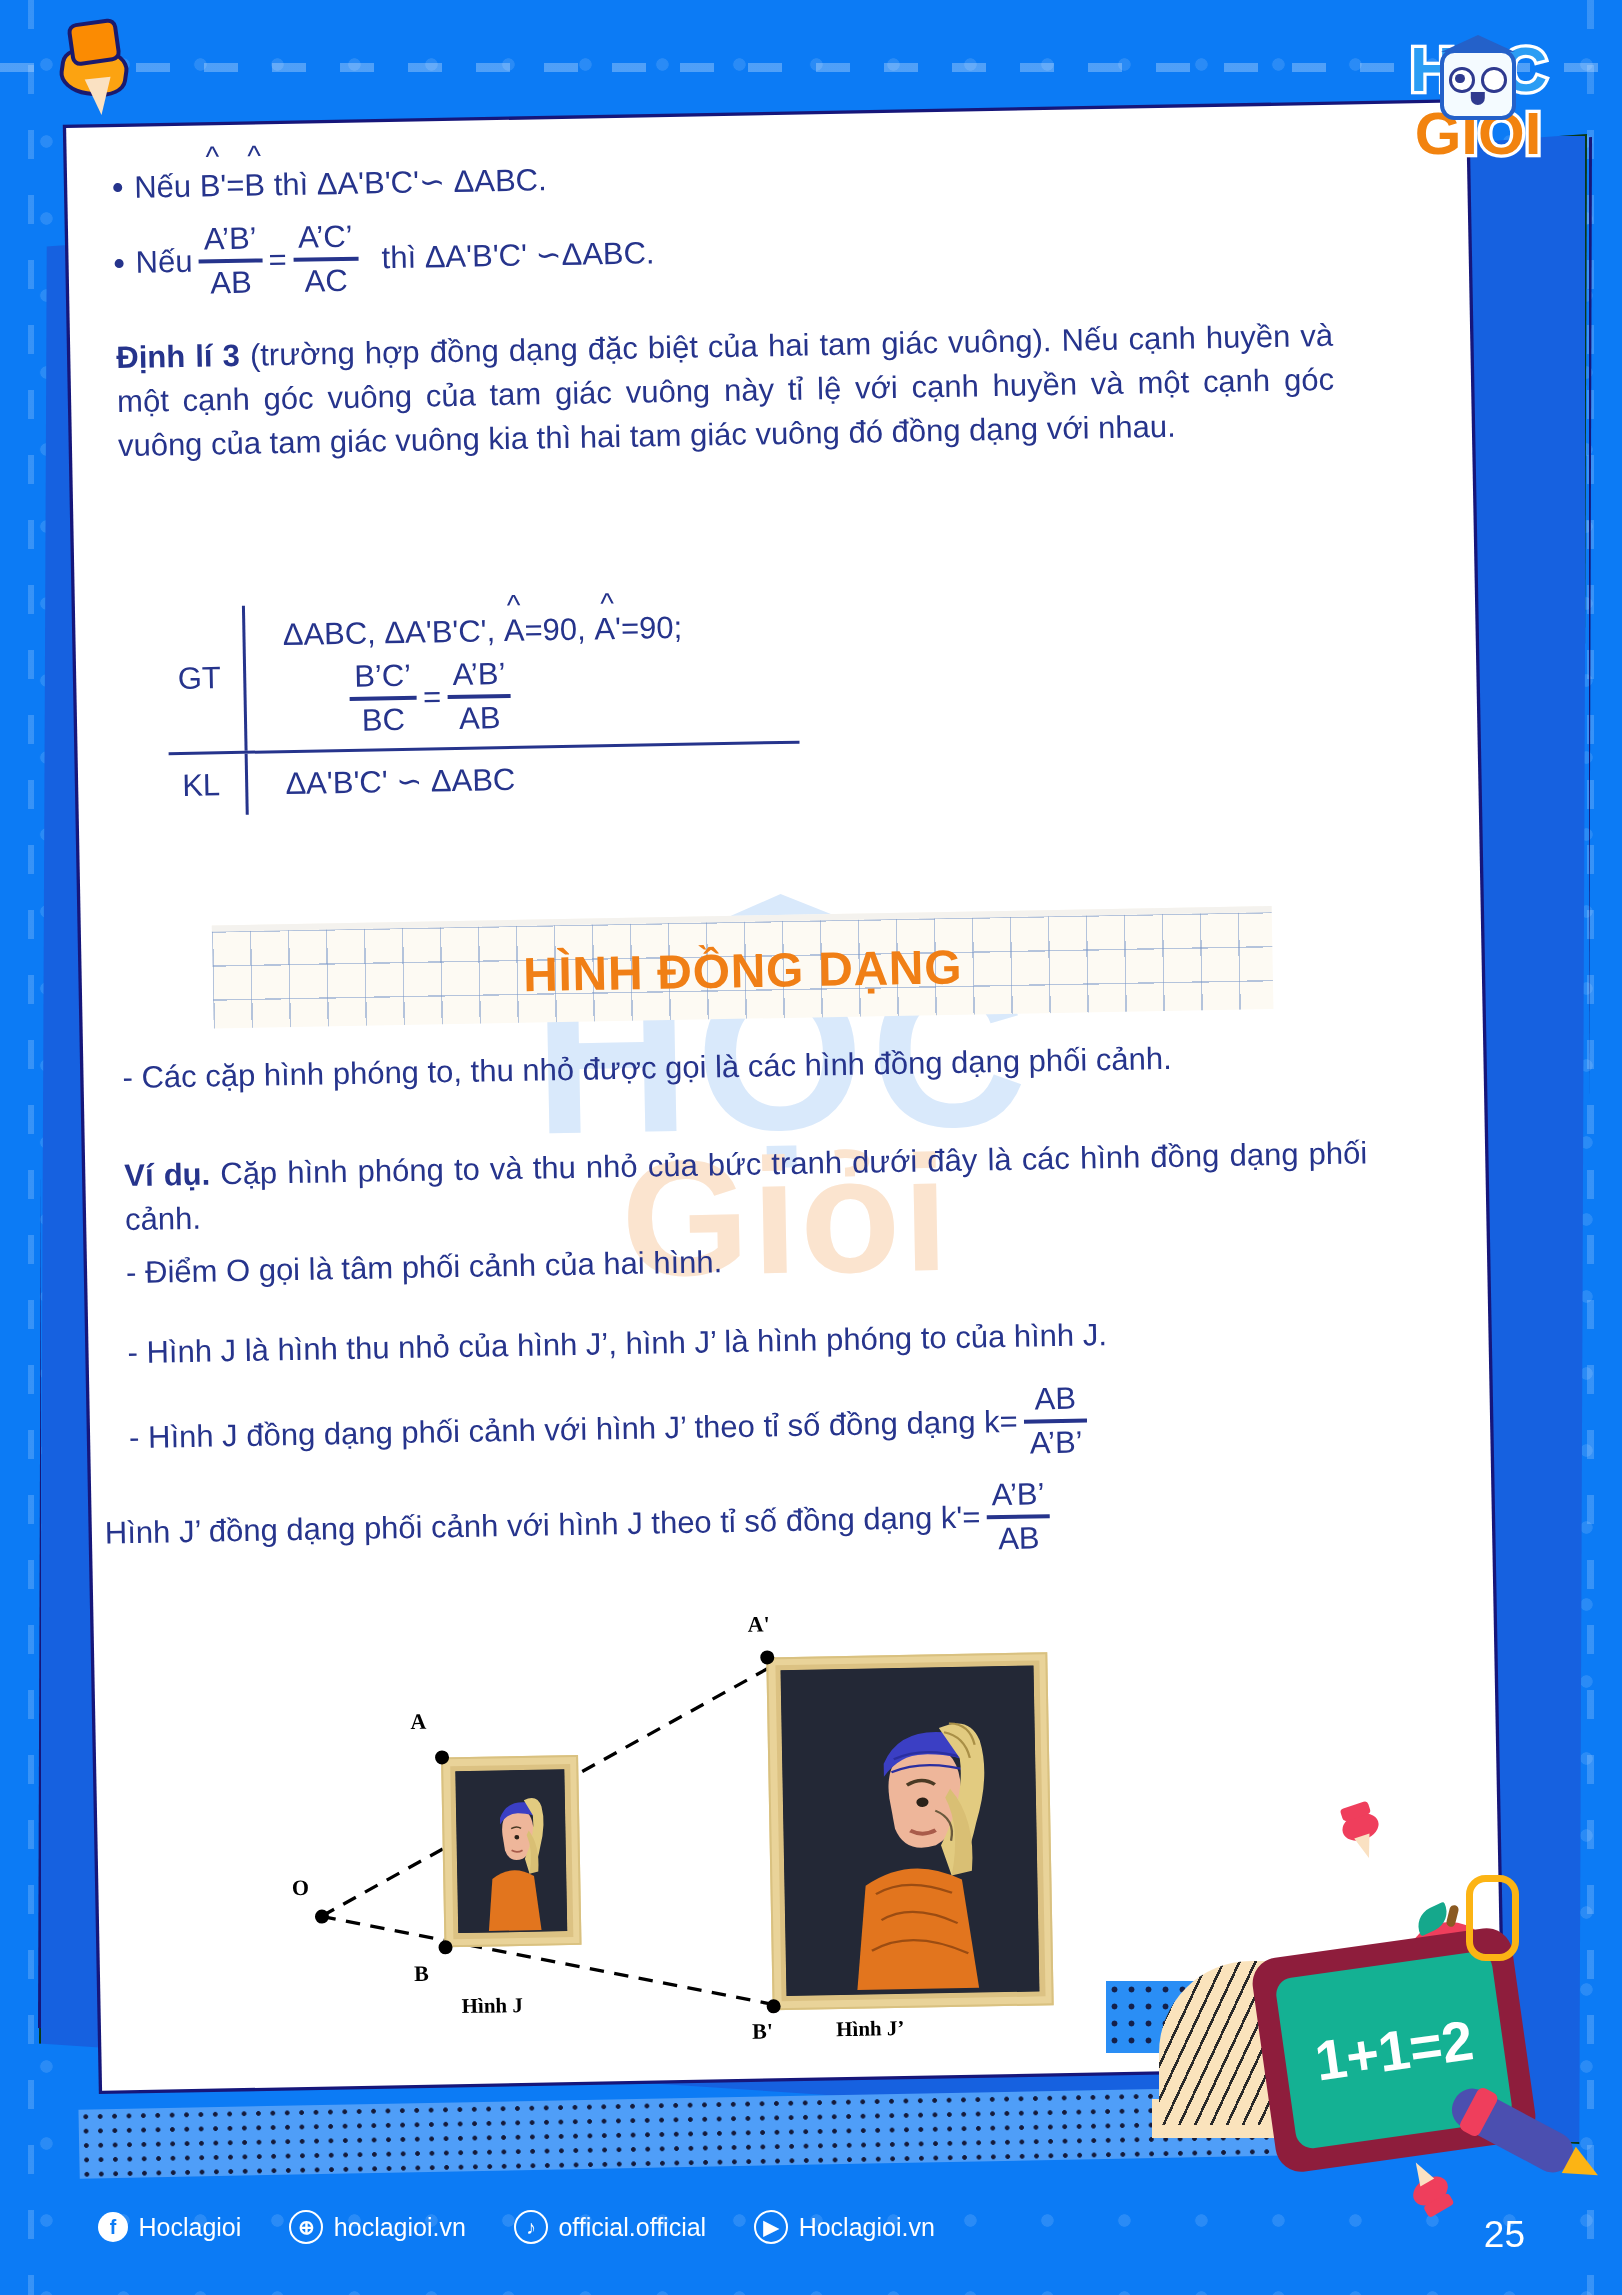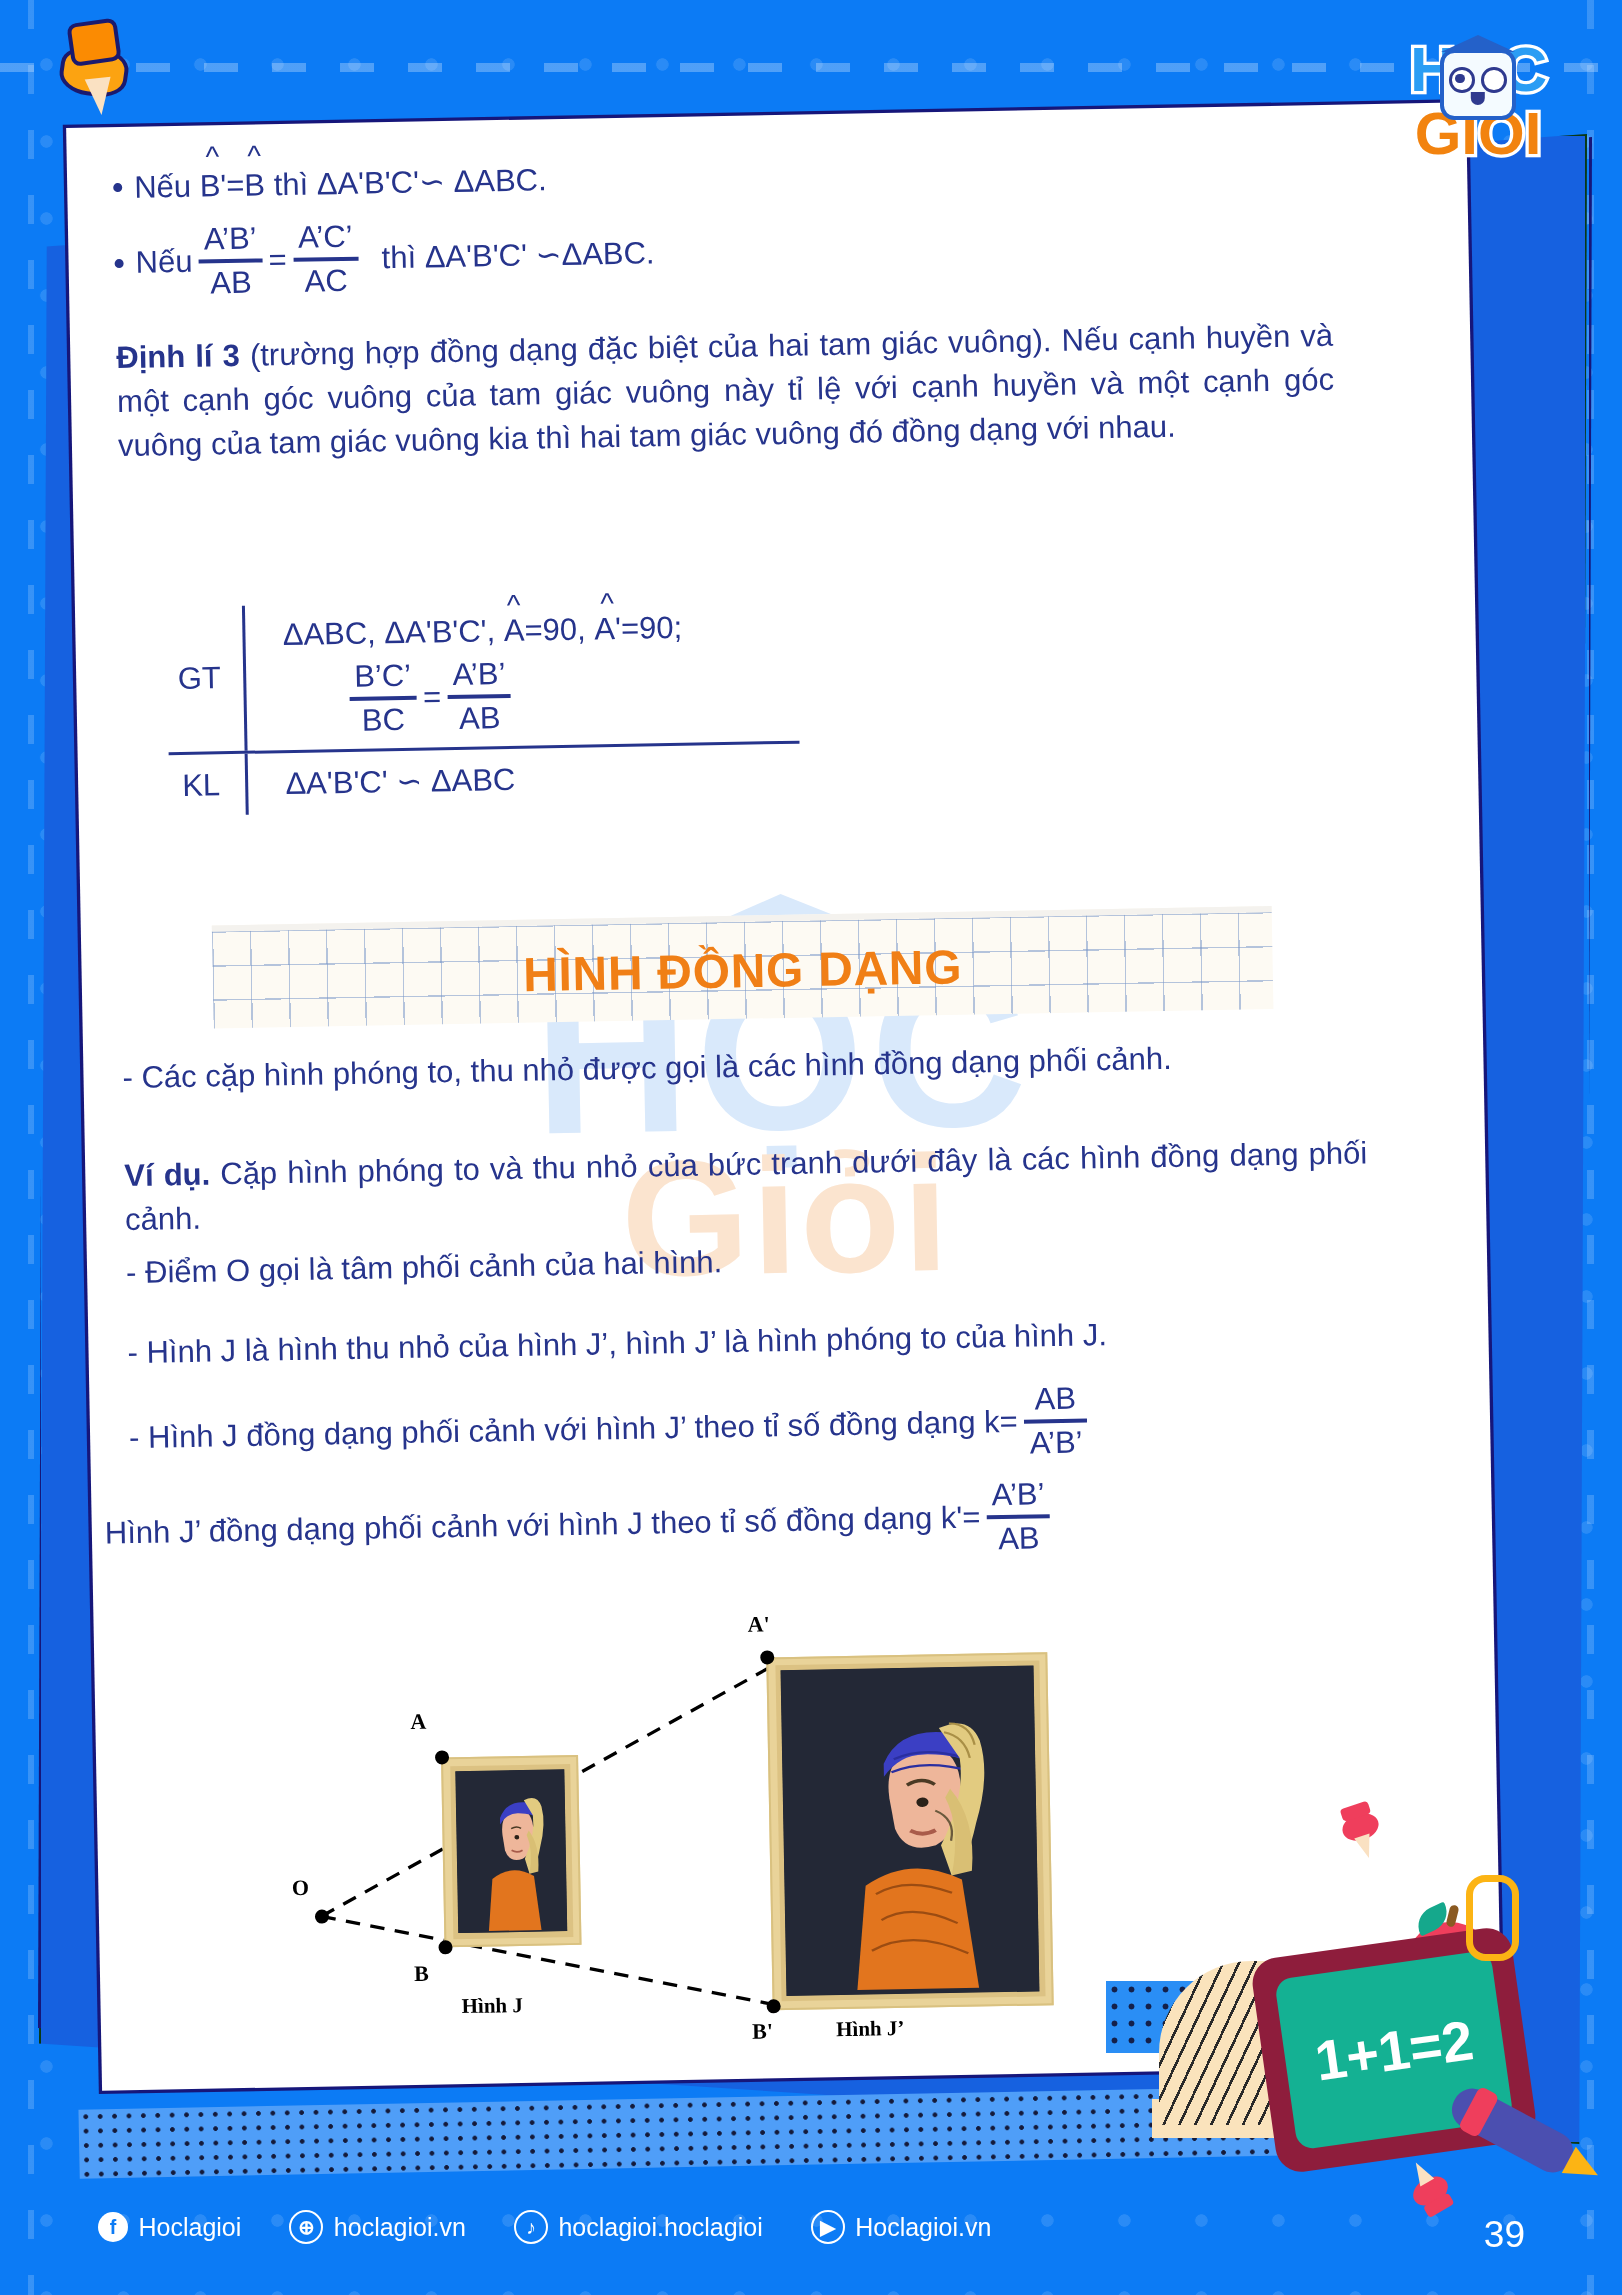--- a/index.html
+++ b/index.html
@@ -394,22 +394,22 @@
   <div class="f-item">
     <span class="f-ic">f</span>
     <span>Hoclagioi</span>
   </div>
   <div class="f-item">
     <span class="f-ic ring">⊕</span>
     <span>hoclagioi.vn</span>
   </div>
   <div class="f-item">
     <span class="f-ic ring">♪</span>
-    <span>hoclagioi.hoclagioi</span>
+    <span>official.official</span>
   </div>
   <div class="f-item">
     <span class="f-ic ring">▶</span>
     <span>Hoclagioi.vn</span>
   </div>
 </div>
 
-<div class="pageno">39</div>
+<div class="pageno">25</div>
 
 
 </body></html>

